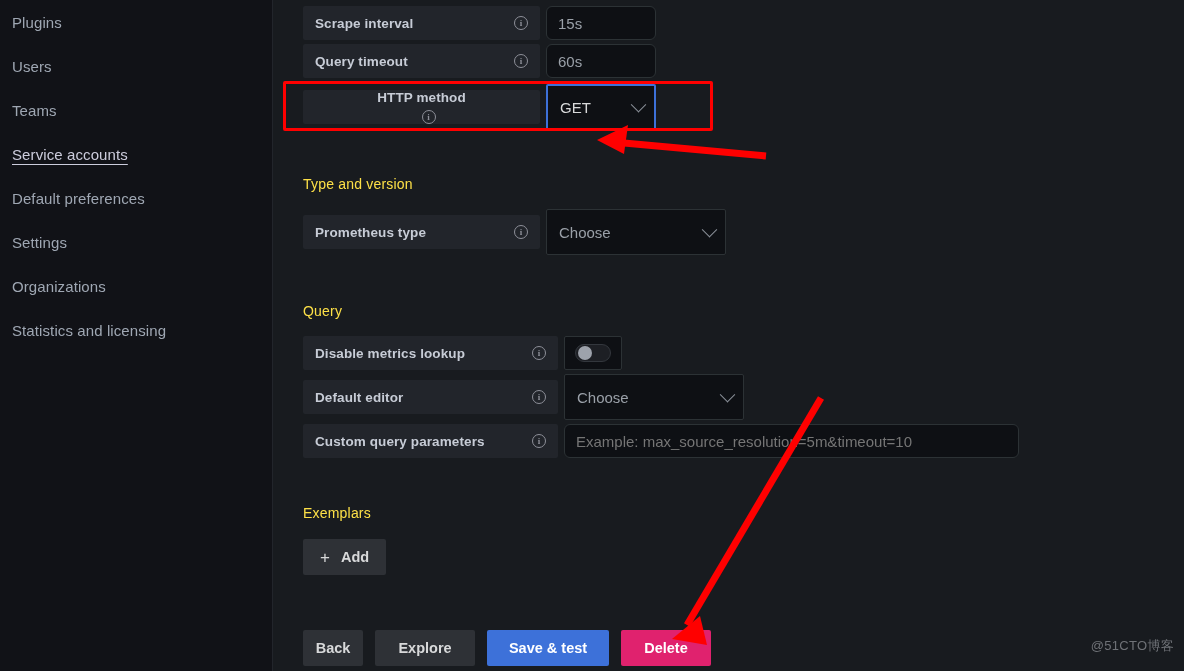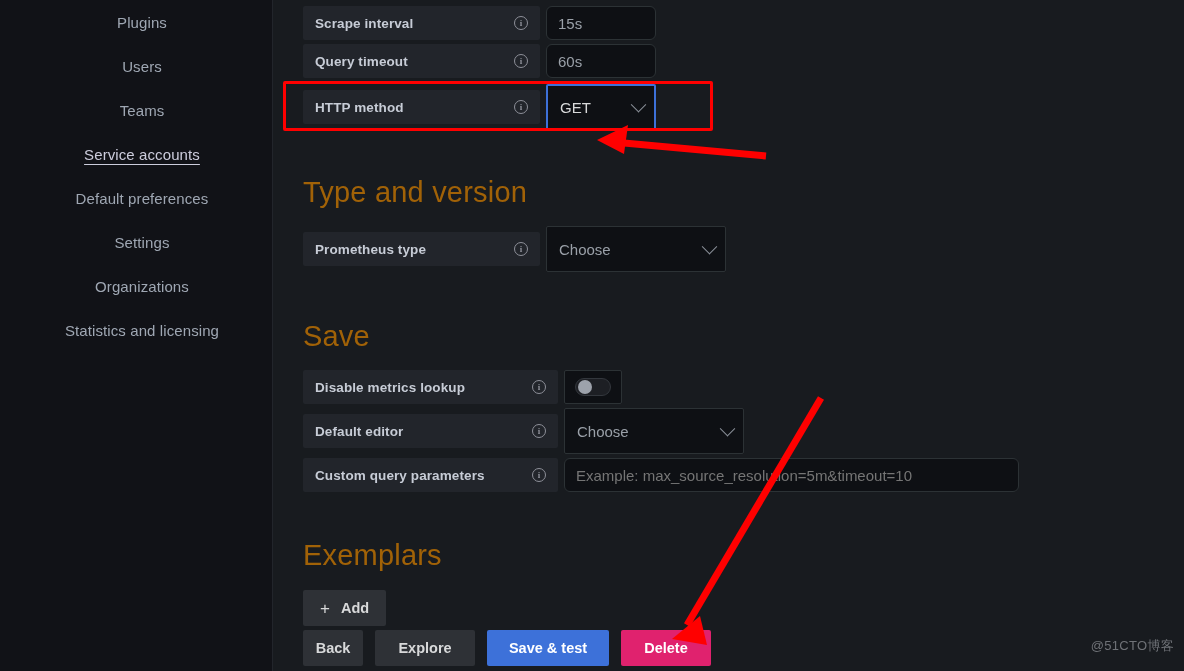--- a/index.html
+++ b/index.html
@@ -33,21 +33,20 @@
   }
   .nav-item {
     height: 44px;
     display: flex;
     align-items: center;
     padding-left: 12px;
     font-size: 15px;
     color: #9fa7b3;
     letter-spacing: 0.1px;
     cursor: pointer;
-    justify-content: center;
   }
   .nav-item.active {
     color: #ccccdc;
     text-decoration: underline;
     text-underline-offset: 4px;
   }
 
   
   .content {
     flex: 1;
@@ -130,22 +129,22 @@
   .chev {
     width: 11px; height: 11px;
     border-right: 1.6px solid #8a8f98;
     border-bottom: 1.6px solid #8a8f98;
     transform: rotate(45deg) translate(-2px,-2px);
     margin-left: 14px;
     flex-shrink: 0;
   }
 
   .section-title {
-    font-size: 29px;
-    color: #a16207;
+    font-size: 14px;
+    color: #fde047;
     font-weight: normal;
     letter-spacing: 0.2px;
   }
 
   
   .toggle-wrap {
     margin-left: 6px;
     width: 58px; height: 34px;
     background: #0e1014;
     border: 1px solid #2c3235;
@@ -271,21 +270,21 @@
         <span class="lbl-text">Query timeout</span>
         <span class="info-icon">i</span>
       </div>
       <div class="input-box filled" style="width:110px;">
         <span>60s</span>
       </div>
     </div>
 
     
     <div class="form-row" style="margin-top:6px;">
-      <div class="field-label" style="width:237px;">
+      <div class="field-label" style="width:237px;flex-direction:column;">
         <span class="lbl-text">HTTP method</span>
         <span class="info-icon">i</span>
       </div>
       <div class="select-box focused" style="width:110px;">
         <span>GET</span>
         <span class="chev"></span>
       </div>
     </div>
 
     
@@ -296,21 +295,21 @@
         <span class="lbl-text">Prometheus type</span>
         <span class="info-icon">i</span>
       </div>
       <div class="select-box" style="width:180px;">
         <span>Choose</span>
         <span class="chev"></span>
       </div>
     </div>
 
     
-    <h2 class="section-title" style="margin-top:48px; margin-bottom:17px;">Save</h2>
+    <h2 class="section-title" style="margin-top:48px; margin-bottom:17px;">Query</h2>
 
     <div class="form-row">
       <div class="field-label" style="width:255px;">
         <span class="lbl-text">Disable metrics lookup</span>
         <span class="info-icon">i</span>
       </div>
       <div class="toggle-wrap">
         <div class="toggle-track">
           <div class="toggle-knob"></div>
         </div>

